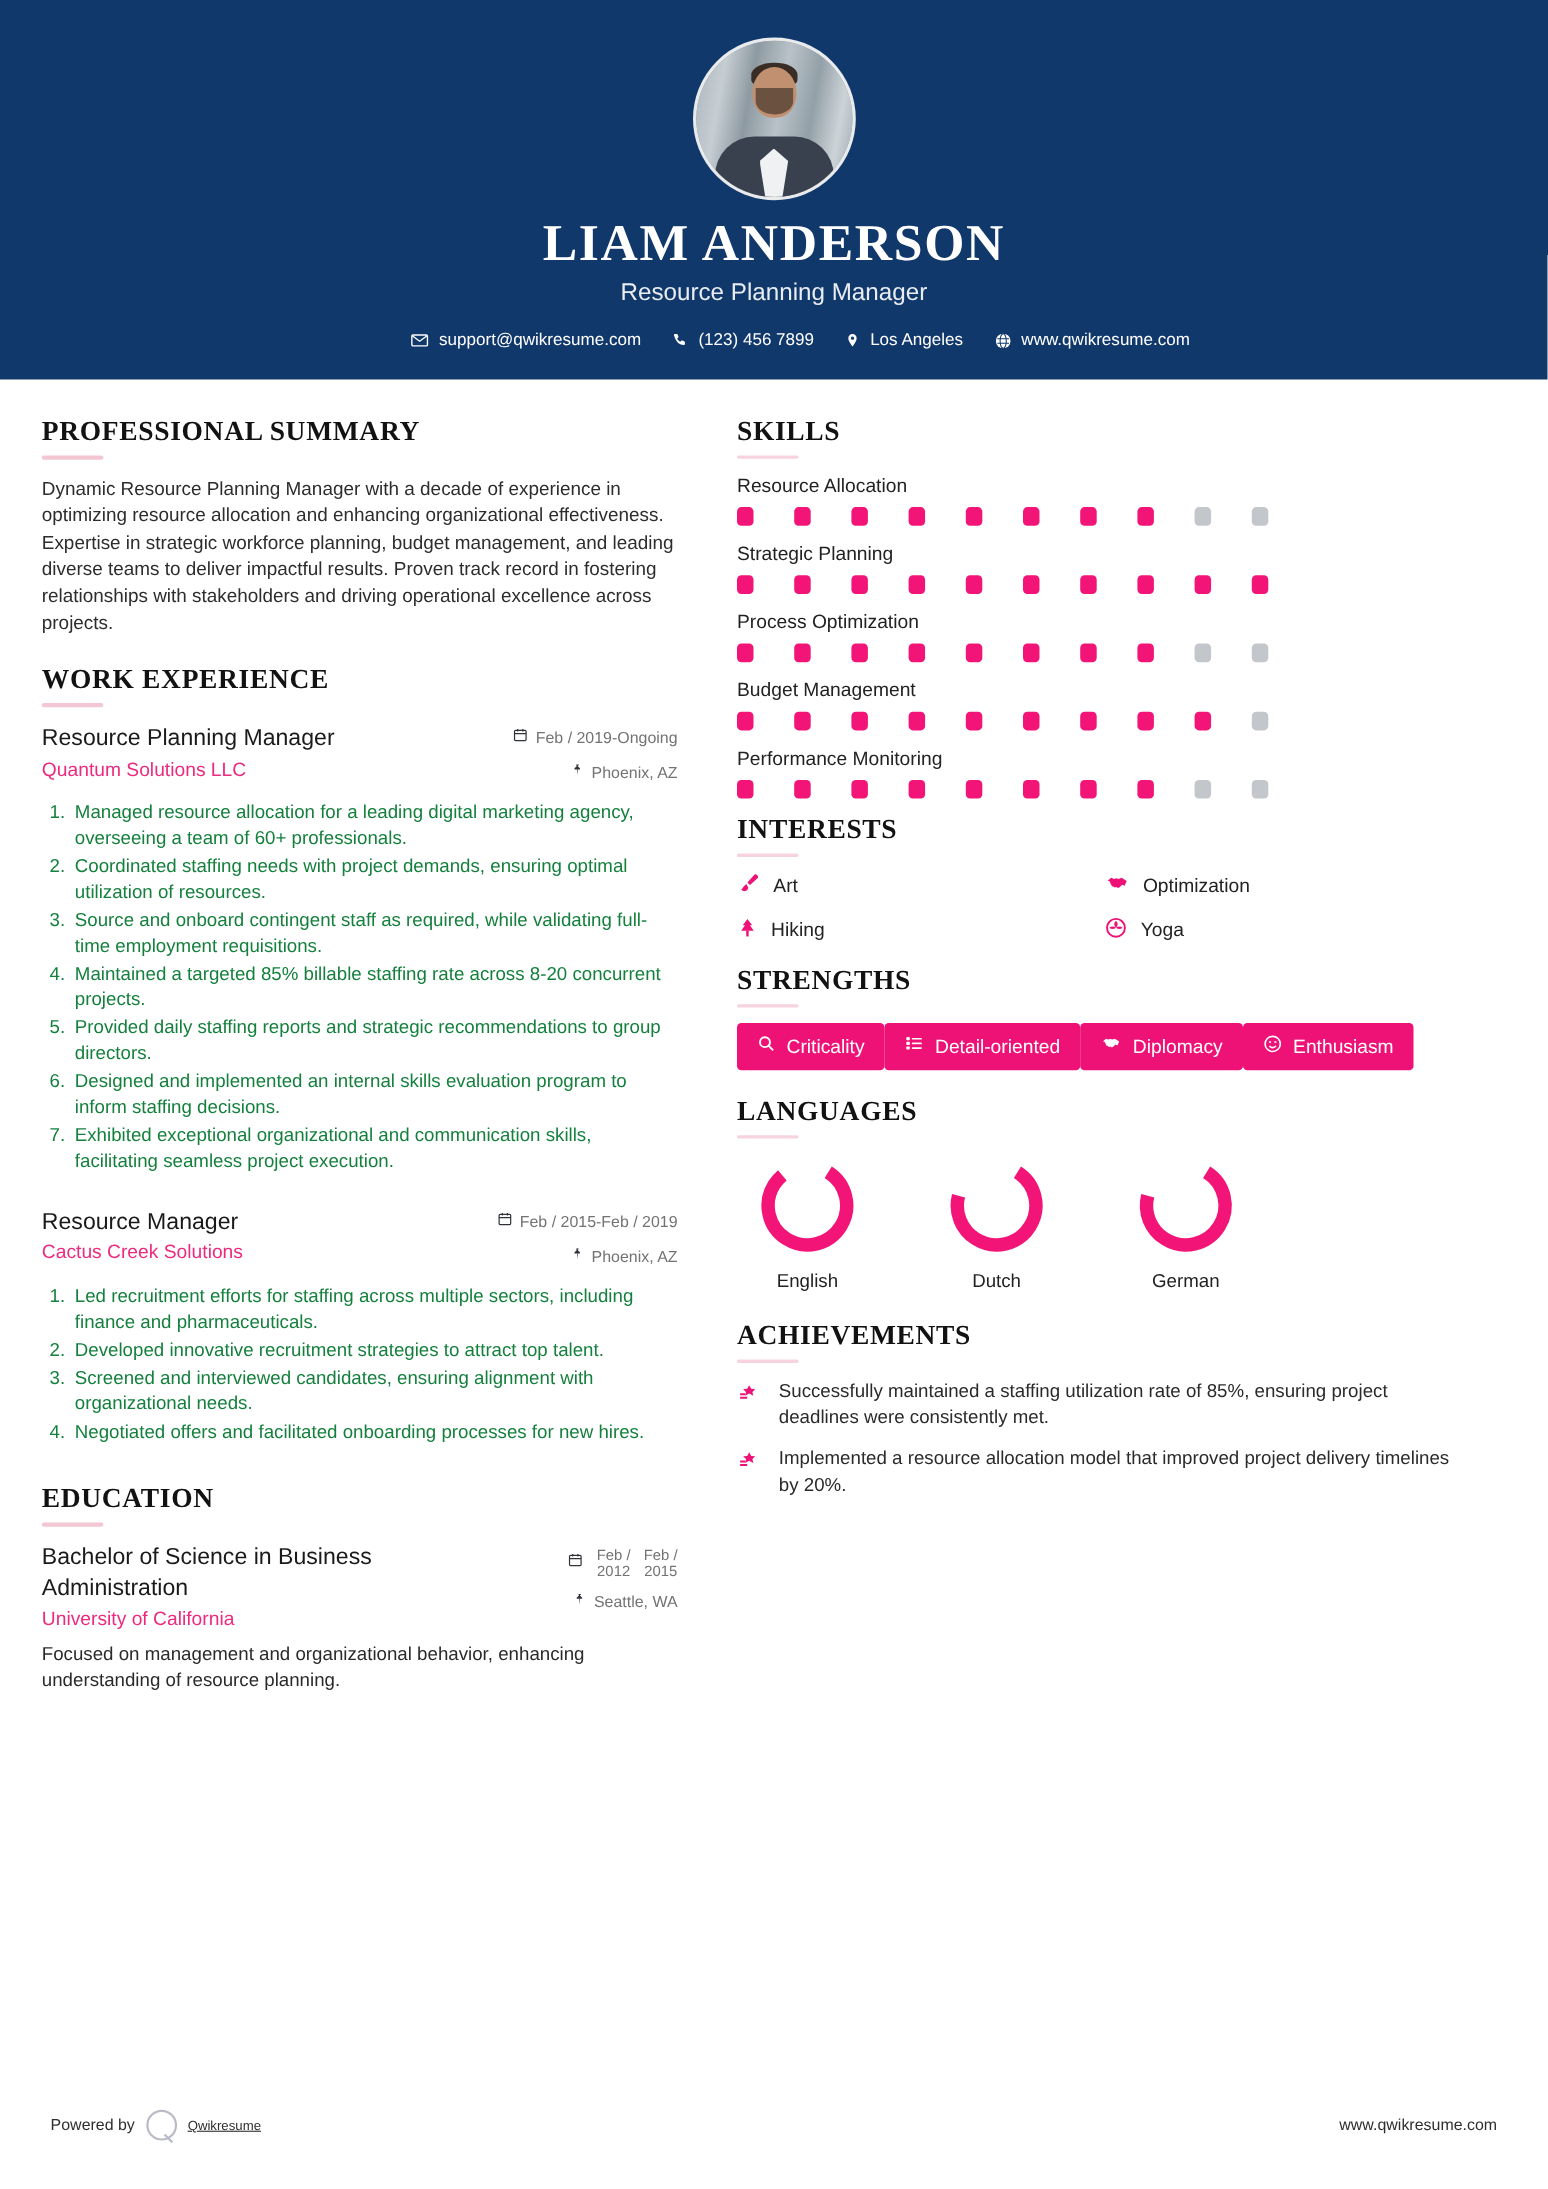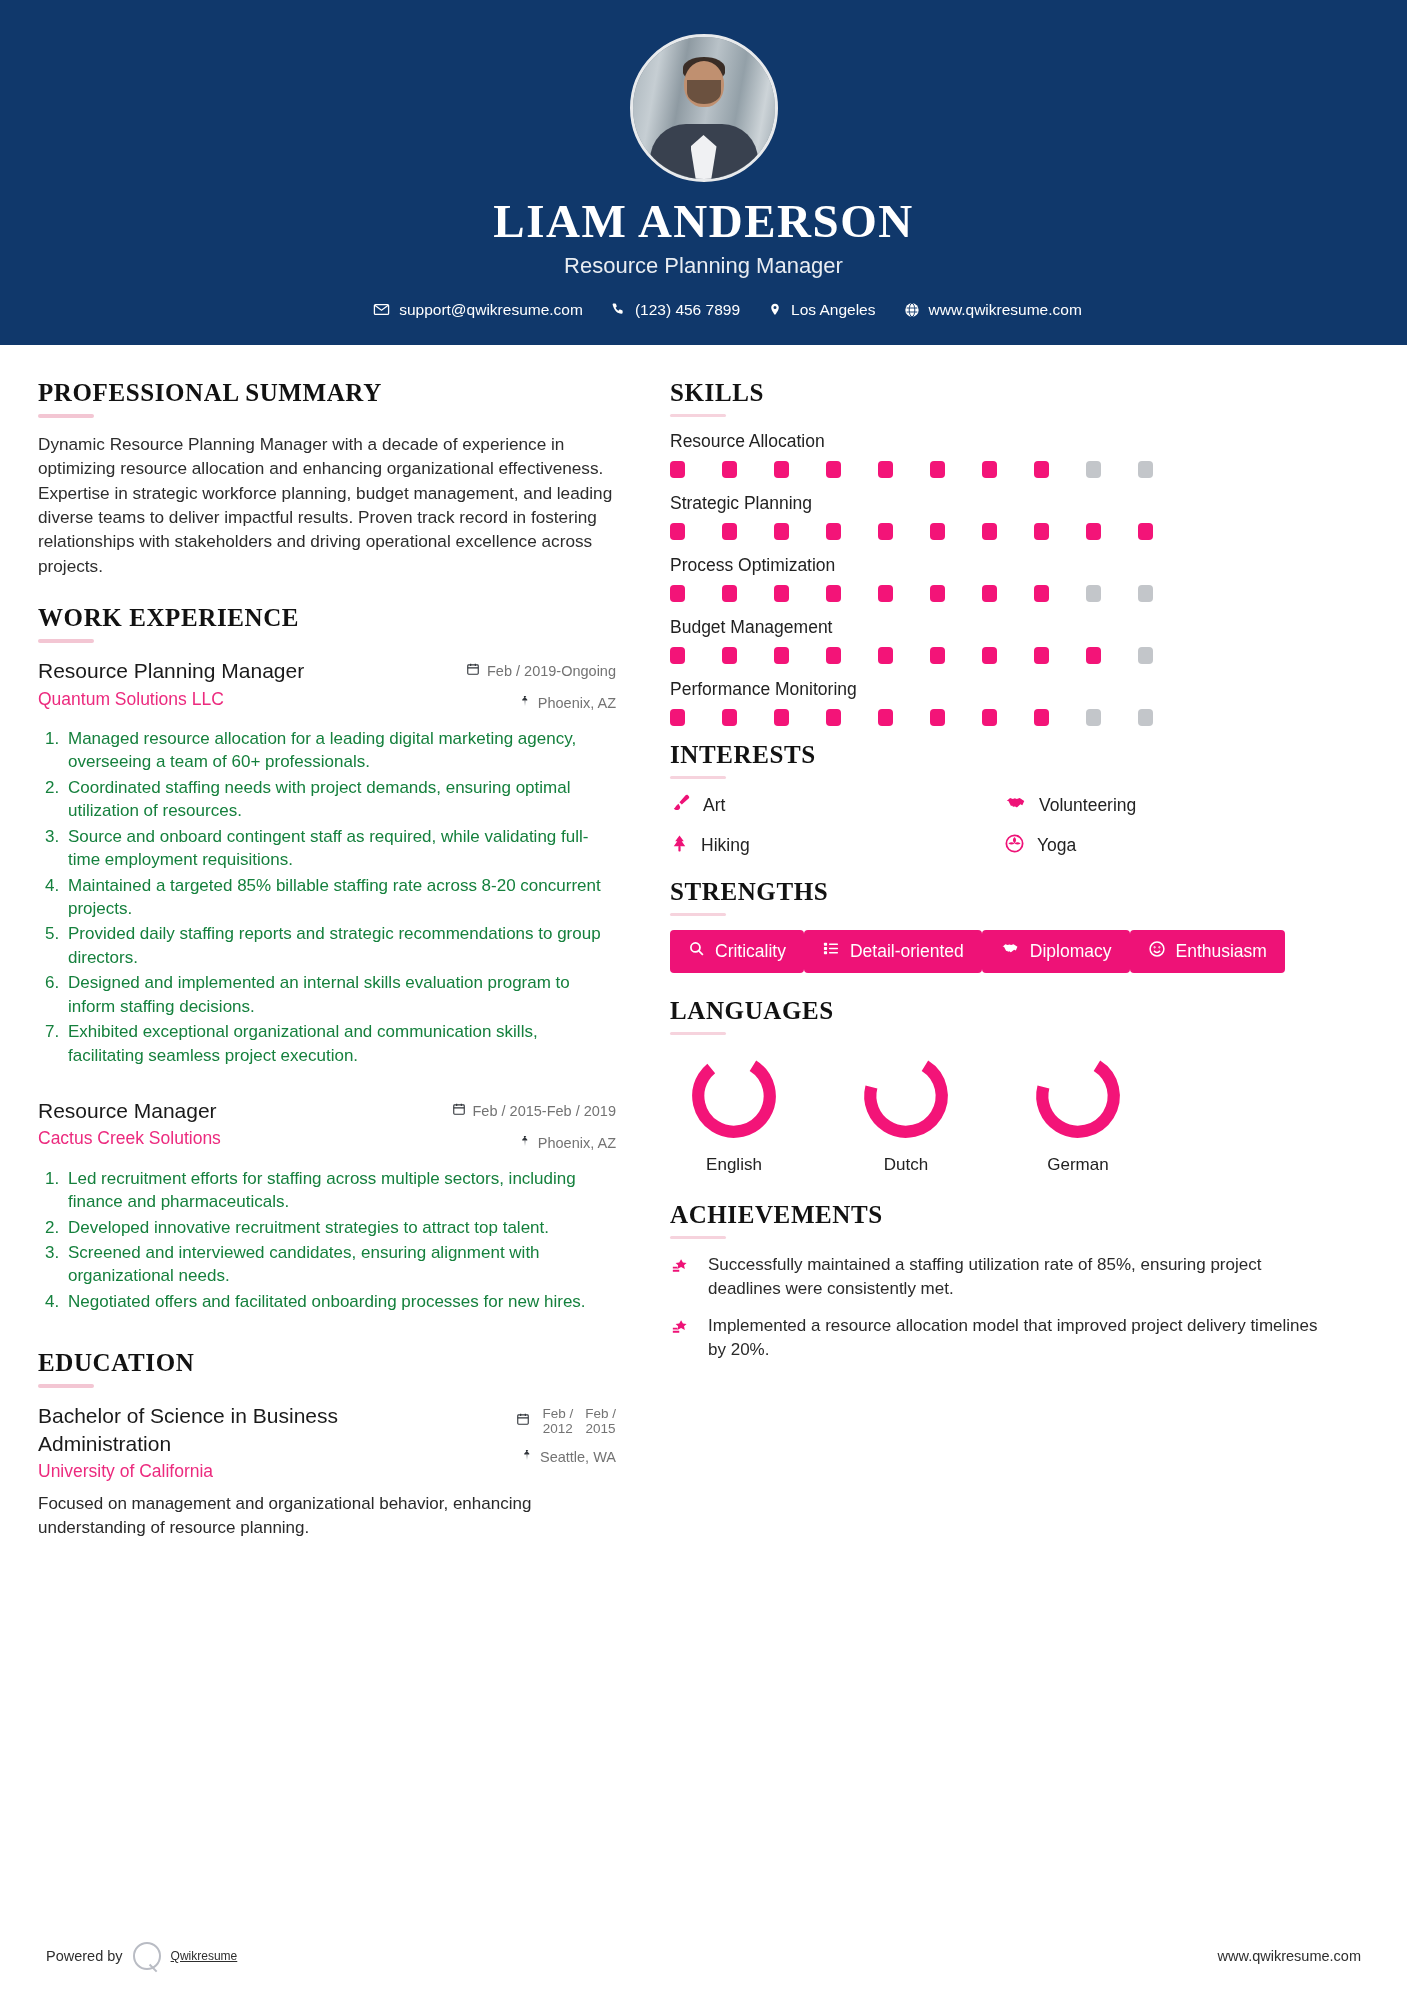--- a/index.html
+++ b/index.html
@@ -169,21 +169,21 @@
   .lang-name { font-size: 17px; color: #222; margin-top: 12px; }
 
   
   .ach { display: flex; gap: 14px; margin-top: 14px; }
   .ach svg { flex-shrink: 0; margin-top: 4px; }
   .ach-text { font-size: 17px; line-height: 1.4; color: #2a2a2a; }
 
   
   .footer {
     position: absolute; left: 0; bottom: 0; width: 1407px;
-    padding: 0 46px 20px 46px;
+    padding: 0 46px 44px 46px;
     display: flex; justify-content: space-between; align-items: center;
   }
   .brand { display: flex; align-items: center; gap: 10px; }
   .brand-label { font-size: 14.5px; color: #2e2e2e; }
   .brand-name { font-size: 12px; color: #2e2e2e; text-decoration: underline; }
   .brand-mark {
     width: 28px; height: 28px; border-radius: 50%;
     border: 2.4px solid #b9bcc4; position: relative;
   }
   .brand-mark::after {
@@ -471,21 +471,21 @@
             </svg>
           </span>
           <span>Art</span>
         </div>
         <div class="int-item">
           <span>
             <svg width="23" height="20" viewBox="0 0 24 24" fill="#ee1277">
               <path d="M1.5 9.5l4-3.5 3.3 1.2 2.4-.8 2.4.8L17 6l5.5 3.5-2.3 5.3-2.4-1.2-3.5 3.1c-.7.6-1.7.6-2.3-.1l-.6-.7-1 .5c-.8.4-1.8.1-2.2-.7l-.3-.6-1.3.4-3.1-6z"></path>
             </svg>
           </span>
-          <span>Volunteering</span>
+          <span>Optimization</span>
         </div>
         <div class="int-item">
           <span>
             <svg width="19" height="21" viewBox="0 0 24 24" fill="#ee1277">
               <path d="M12 1.8L6.6 9h2.6L4.8 15.4h14.4L14.8 9h2.6z"></path>
               <rect x="10.6" y="15" width="2.8" height="7" rx="1"></rect>
             </svg>
           </span>
           <span>Hiking</span>
         </div>

